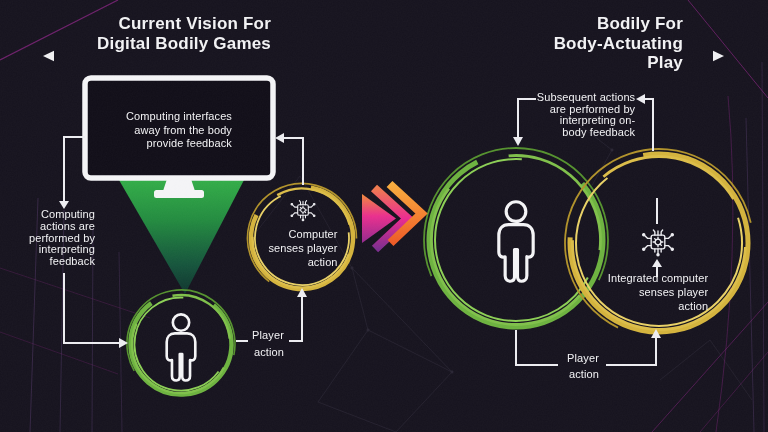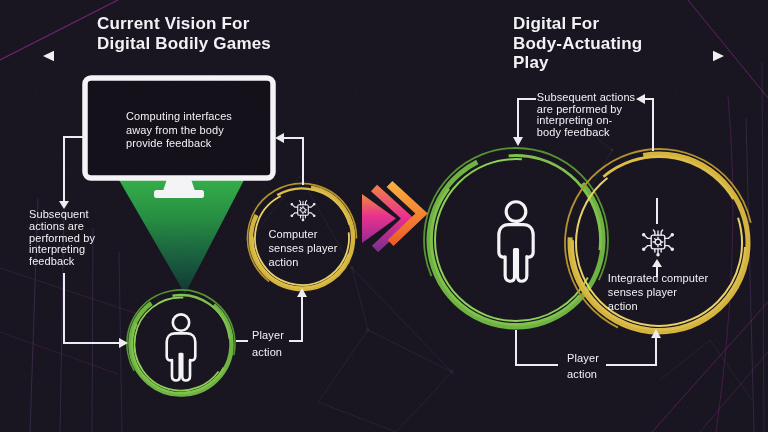--- a/index.html
+++ b/index.html
@@ -1,19 +1,19 @@
 <!DOCTYPE html>
 <html><head>
 <meta charset="utf-8">
 <style>
   html,body{margin:0;padding:0;background:#0d0b13;}
   .stage{position:relative;width:768px;height:432px;overflow:hidden;
          background:#16131e;font-family:"Liberation Sans",sans-serif;}
   .layer{position:absolute;left:0;top:0;width:768px;height:432px;}
-  .lbl{position:absolute;color:#f2f2f4;text-align:left;white-space:pre-line;
+  .lbl{position:absolute;color:#f2f2f4;text-align:right;white-space:pre-line;
        transform:translateX(-50%);font:400 11px/12.2px "Liberation Sans",sans-serif;
        letter-spacing:.1px;}
   .title{font:700 17px/19.5px "Liberation Sans",sans-serif;letter-spacing:.2px;}
   .lh118{line-height:11.8px}.lh116{line-height:11.6px}.lh135{line-height:13.5px}
   .lh13{line-height:13px}.lh122{line-height:14px}.lh17{line-height:17px}.lh16{line-height:16px}
 </style>
 </head>
 <body>
 
 <div class="stage">
@@ -174,27 +174,27 @@
     <polygon points="645,94 645,104 636,99"></polygon>
     <polygon points="652,267 662,267 657,259"></polygon>
     <polygon points="651,338 661,338 656,329"></polygon>
   </g>
 
   <rect width="768" height="432" filter="url(#noise)" opacity="0.5"></rect>
 </svg>
 
 <div class="lbl title" style="left:184px;top:14px">Current Vision For
 Digital Bodily Games</div>
-<div class="lbl title" style="left:598px;top:14px">Digital For
+<div class="lbl title" style="left:598px;top:14px">Bodily For
 Body-Actuating Play</div>
 
 <div class="lbl lh135" style="left:179px;top:110px">Computing interfaces
 away from the body
 provide feedback</div>
-<div class="lbl lh118" style="left:62px;top:209px">Subsequent
+<div class="lbl lh118" style="left:62px;top:209px">Computing
 actions are
 performed by
 interpreting
 feedback</div>
 <div class="lbl lh17" style="left:268px;top:327px">Player
 action</div>
 <div class="lbl lh122" style="left:303px;top:227px">Computer
 senses player
 action</div>
 

